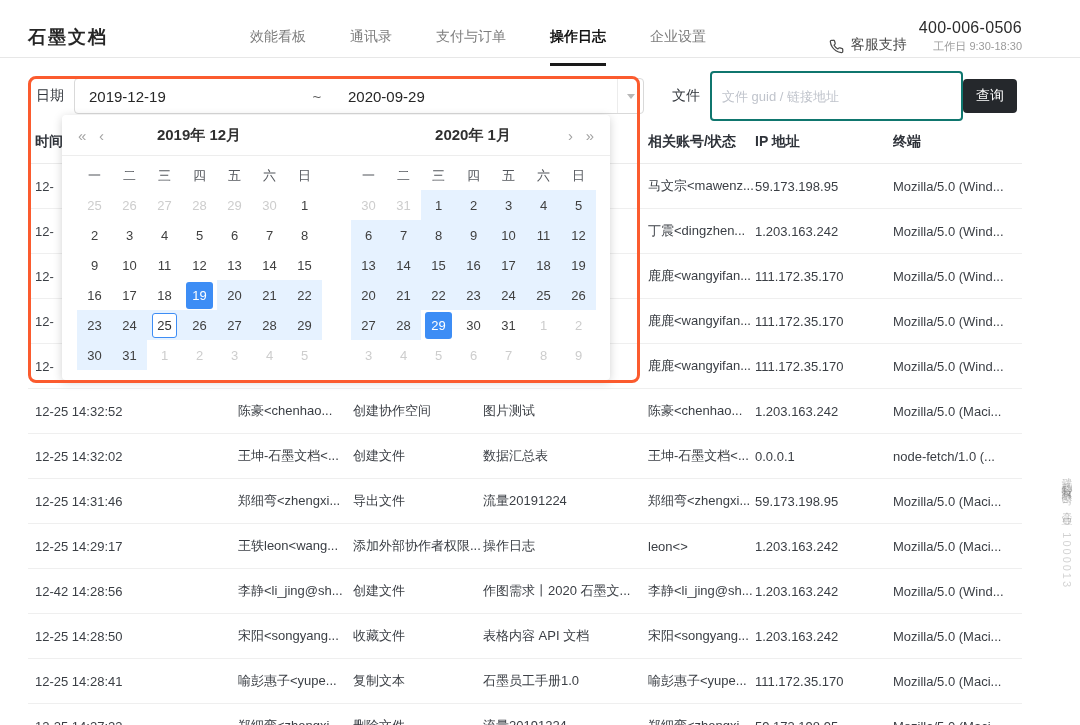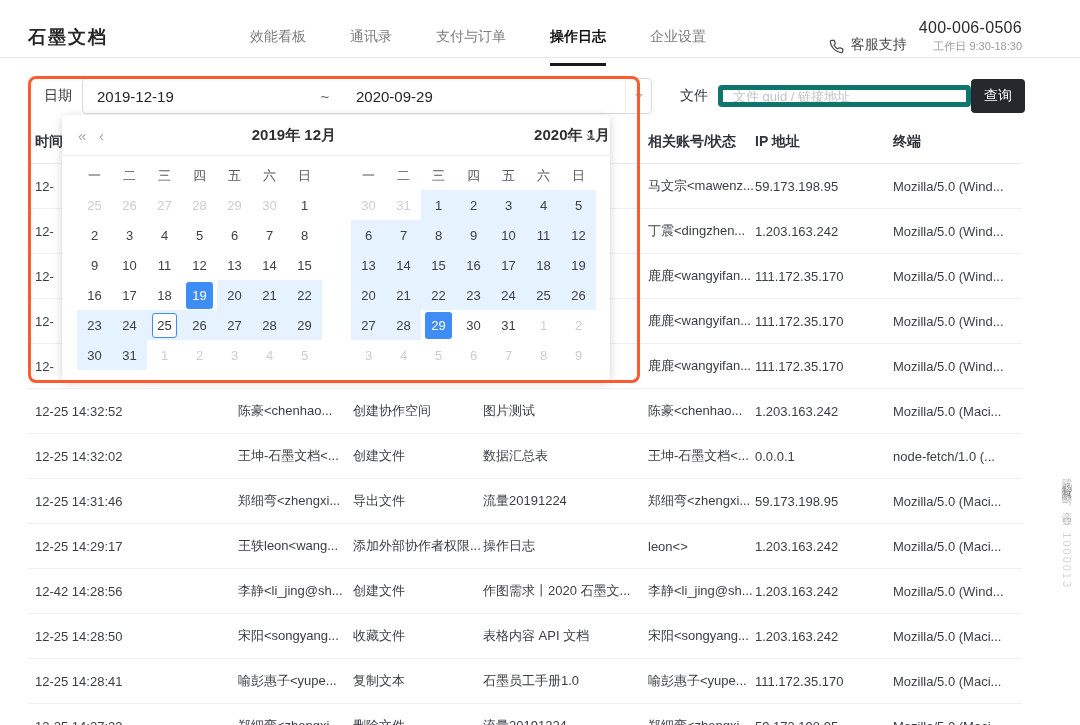--- a/index.html
+++ b/index.html
@@ -15,50 +15,50 @@
   .nav-item { position:relative; display:flex; align-items:center; height:58px; padding:0 22px;
               font-size:14px; color:#7d7d7d; cursor:pointer; white-space:nowrap; }
   .nav-item.active { color:#141414; font-weight:700; }
   .nav-item.active::after { content:""; position:absolute; left:22px; right:22px; bottom:0; height:3px; background:#1a1a1a; }
   .support { margin-left:auto; display:flex; align-items:flex-end; }
   .support-label { font-size:14px; color:#4a4a4a; margin:0 12px 0 7px; }
   .support-phone { font-size:16px; color:#2b2b2b; text-align:right; letter-spacing:.3px; }
   .support-hours { font-size:11px; color:#9b9b9b; text-align:right; margin-top:2px; }
 
   
-  .filter-row { position:absolute; top:78px; left:44px; width:994px; height:36px; display:flex; align-items:center; }
+  .filter-row { position:absolute; top:78px; left:36px; width:994px; height:36px; display:flex; align-items:center; }
   .flabel { font-size:14px; color:#33373d; margin-right:10px; white-space:nowrap; }
   .date-input { width:570px; height:36px; border:1px solid #d9d9d9; border-radius:4px; background:#fff;
                 display:flex; align-items:center; font-size:15px; color:#262626; cursor:pointer; }
   .d-start { padding-left:14px; width:225px; }
   .d-sep { width:34px; text-align:center; color:#595959; }
   .d-end { padding-left:14px; flex:1; }
   .d-suffix { width:26px; height:100%; border-left:1px solid #ececec; display:flex; align-items:center; justify-content:center; }
   .caret { width:0; height:0; border-left:4px solid transparent; border-right:4px solid transparent; border-top:5px solid #b8b8b8; }
   .flabel.file { margin-left:28px; }
-  .file-input { width:253px; height:22px; border:5px solid #0f766e; border-radius:4px; padding:4px 10px;
+  .file-input { width:253px; height:50px; border:2px solid #0f766e; border-radius:4px; padding:4px 10px;
                 font-size:13px; color:#333; font-family:inherit; outline:none; }
   .file-input::placeholder { color:#c0c4cc; }
   .query-btn { margin-left:0; width:54px; height:34px; background:#25282c; color:#fff; border:none;
                border-radius:4px; font-size:14px; font-family:inherit; cursor:pointer; }
 
   
   .log-table { position:absolute; top:120px; left:28px; width:994px; }
   .t-grid { display:grid; grid-template-columns:210px 115px 130px 165px 107px 138px 129px; align-items:center; }
   .t-head { height:44px; border-bottom:1px solid #ebebeb; }
   .th { font-size:14px; font-weight:700; color:#2f333a; white-space:nowrap; overflow:hidden; }
   .t-row { height:45px; border-bottom:1px solid #efefef; }
   .td { font-size:13px; color:#3a3e44; white-space:nowrap; overflow:hidden; padding-right:10px; }
   .col0 { padding-left:7px; }
 
   
   .calendar { position:absolute; top:115px; left:62px; width:548px; background:#fff; border-radius:4px;
               box-shadow:0 2px 10px rgba(0,0,0,.18); z-index:30; padding-bottom:10px; }
   .cal-head { height:41px; border-bottom:1px solid #ededed; position:relative; display:flex; align-items:center; }
-  .cal-title { flex:1; text-align:right; font-size:15px; font-weight:700; color:#303030; }
+  .cal-title { flex:1; text-align:center; font-size:15px; font-weight:700; color:#303030; }
   .cal-nav { position:absolute; top:0; height:41px; display:flex; align-items:center; font-size:15px;
              color:#a3a3a3; cursor:pointer; padding:0 4px; }
   .nav-sp { left:12px; } .nav-p { left:33px; } .nav-n { right:33px; } .nav-sn { right:12px; }
   .cal-body { display:flex; padding-top:6px; }
   .cal-panel { width:274px; padding:0 14px 0 15px; }
   .cal-week { display:flex; }
   .cal-cell { width:35px; height:30px; display:flex; align-items:center; justify-content:center;
               font-size:13px; color:#404040; cursor:pointer; }
   .wd { height:28px; color:#55585e; font-size:13px; cursor:default; }
   .c-m { color:#cdcdcd; }

